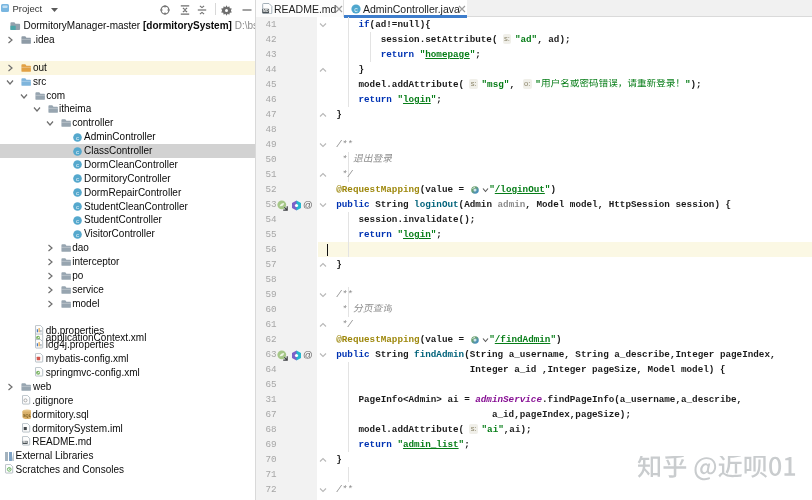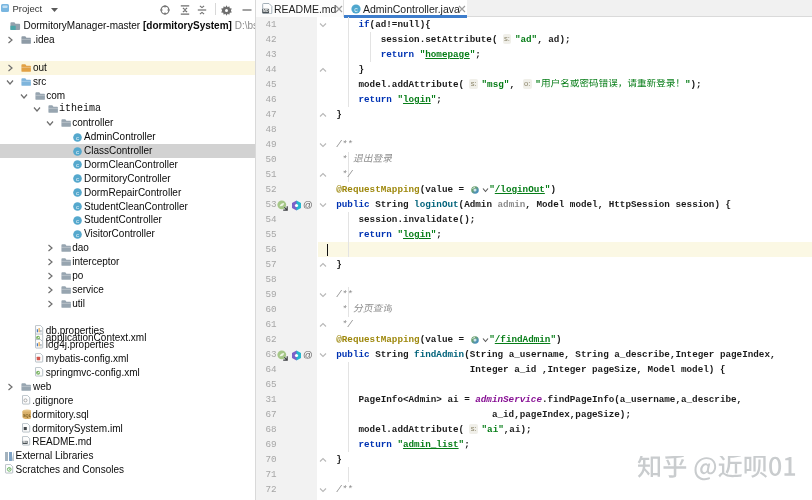--- a/index.html
+++ b/index.html
@@ -109,21 +109,21 @@
     <div class="trow" style="top:88.5px;">
       <svg class="chev" style="left:19.7px">
         <path d="M1,2.5 L4,6 L7,2.5" stroke="#6e6e6e" stroke-width="1.2" fill="none"></path>
       </svg>
       <svg class="ticon" style="left:34.5px" viewBox="0 0 12.2 11">
         <path d="M0.5,2.2 a1,1 0 0 1 1,-1 H5 l1.3,1.6 h4.2 a1,1 0 0 1 1,1 V9 a1,1 0 0 1 -1,1 H1.5 a1,1 0 0 1 -1,-1 Z" fill="#97a5b0"></path>
         <rect x="0.5" y="4.2" width="11" height="1" fill="#ffffff" opacity="0.35"></rect>
       </svg>
       <span class="lbl" style="left:46.3px">com</span>
     </div>
-    <div class="trow" style="top:102.3px;font-family:Liberation Mono, monospace;">
+    <div class="trow" style="top:102.3px;">
       <svg class="chev" style="left:33.3px">
         <path d="M1,2.5 L4,6 L7,2.5" stroke="#6e6e6e" stroke-width="1.2" fill="none"></path>
       </svg>
       <svg class="ticon" style="left:47.5px" viewBox="0 0 12.2 11">
         <path d="M0.5,2.2 a1,1 0 0 1 1,-1 H5 l1.3,1.6 h4.2 a1,1 0 0 1 1,1 V9 a1,1 0 0 1 -1,1 H1.5 a1,1 0 0 1 -1,-1 Z" fill="#97a5b0"></path>
         <rect x="0.5" y="4.2" width="11" height="1" fill="#ffffff" opacity="0.35"></rect>
       </svg>
       <span class="lbl" style="left:59px">itheima</span>
     </div>
     <div class="trow" style="top:116.2px;">
@@ -233,21 +233,21 @@
       <span class="lbl" style="left:72.2px">service</span>
     </div>
     <div class="trow" style="top:296.6px;">
       <svg class="chev" style="left:46.3px">
         <path d="M2.5,1 L6,4 L2.5,7" stroke="#6e6e6e" stroke-width="1.2" fill="none"></path>
       </svg>
       <svg class="ticon" style="left:60.8px" viewBox="0 0 12.2 11">
         <path d="M0.5,2.2 a1,1 0 0 1 1,-1 H5 l1.3,1.6 h4.2 a1,1 0 0 1 1,1 V9 a1,1 0 0 1 -1,1 H1.5 a1,1 0 0 1 -1,-1 Z" fill="#97a5b0"></path>
         <rect x="0.5" y="4.2" width="11" height="1" fill="#ffffff" opacity="0.35"></rect>
       </svg>
-      <span class="lbl" style="left:72.2px">util</span>
+      <span class="lbl" style="left:72.2px">model</span>
     </div>
     <div class="trow" style="top:310.5px;margin-top:20px;">
       <svg class="ticon" style="left:34px;top:1px" width="10" height="12" viewBox="0 0 11 13">
         <path d="M1.5,0.5 H7 L10,3.5 V11 a0.8,0.8 0 0 1 -0.8,0.8 H1.5 a0.8,0.8 0 0 1 -0.8,-0.8 V1.3 a0.8,0.8 0 0 1 0.8,-0.8 Z" fill="#fdfdfd" stroke="#9aa7b0" stroke-width="0.9"></path>
         <circle cx="4" cy="7.5" r="2.6" fill="#77b25f"></circle>
         <path d="M2.8,8.3 q1.2,-2.6 3.4,-2.6 q-0.6,3 -3.4,2.6" fill="#e8f3e0"></path>
       </svg>
       <span class="lbl" style="left:45.8px">applicationContext.xml</span>
     </div>
     <div class="trow" style="top:324.4px;">

